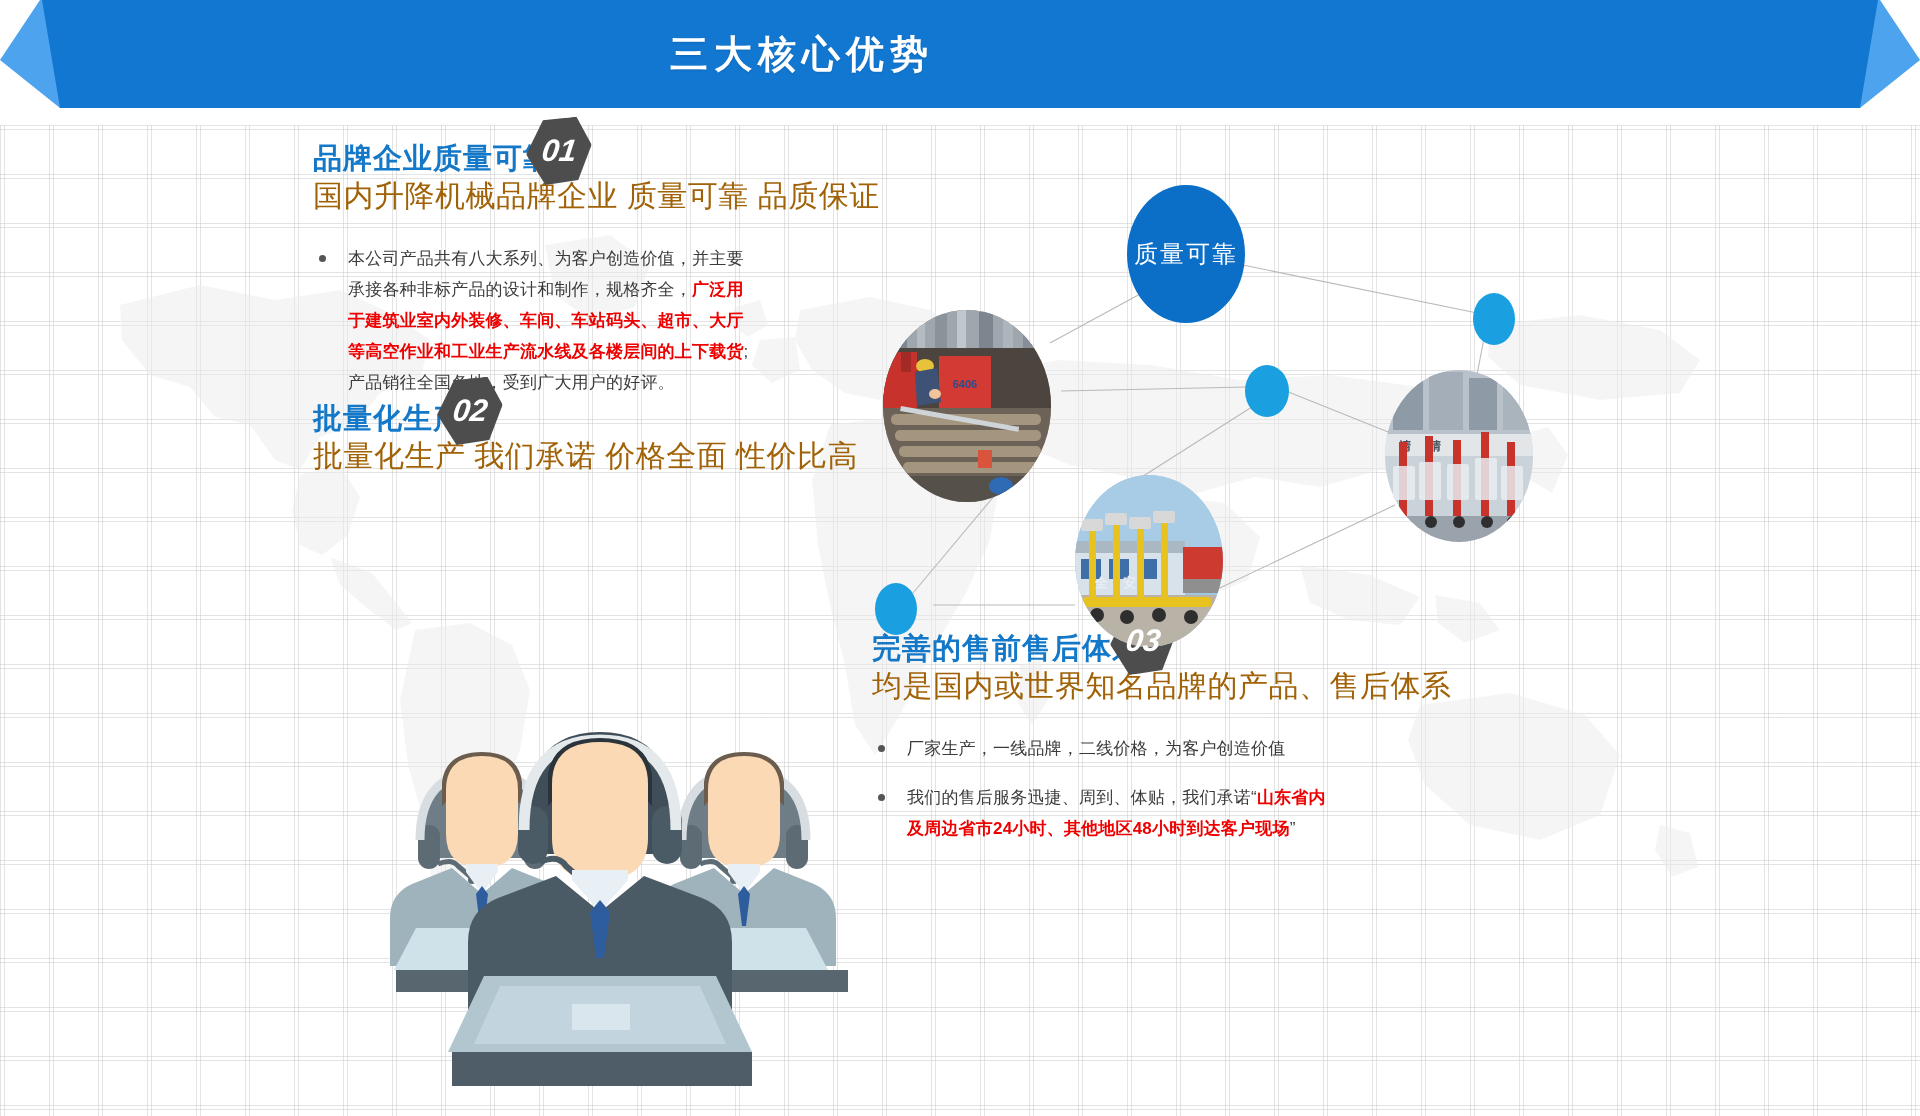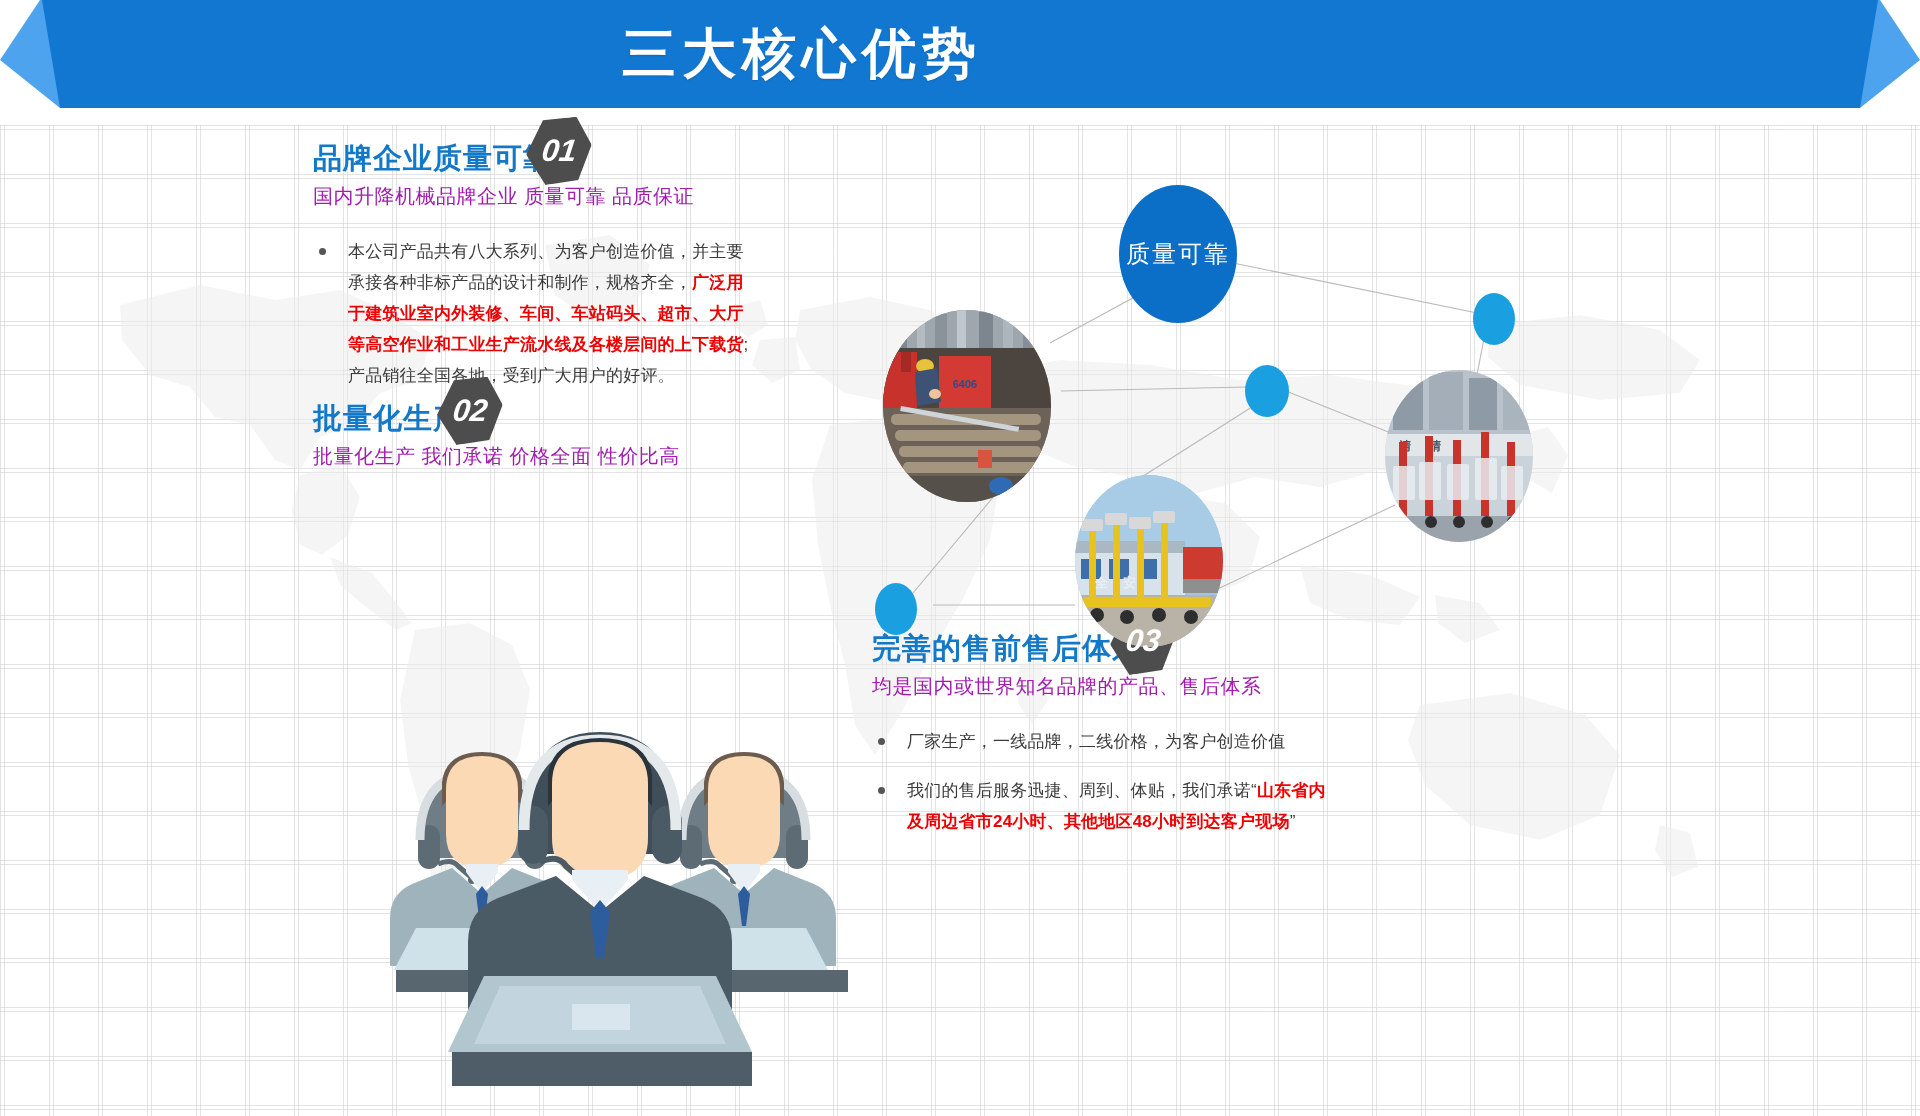--- a/index.html
+++ b/index.html
@@ -32,21 +32,21 @@
   #map-watermark svg{ width:100%; height:100%; }
 
   
   #banner{
     position:absolute; left:0; top:0; width:1920px; height:125px; z-index:5;
   }
   #banner svg{ display:block; width:1920px; height:125px; }
   #banner-title{
     position:absolute; left:0; top:0; width:1604px; height:108px;
     display:flex; align-items:center; justify-content:center;
-    color:#ffffff; font-size:54px; font-weight:bold; letter-spacing:6px;
+    color:#ffffff; font-size:38px; font-weight:bold; letter-spacing:6px;
     font-family:"Liberation Sans","DejaVu Sans",sans-serif;
     text-shadow:0 1px 2px rgba(0,0,0,.12);
   }
 
   
   #content{ position:absolute; left:0; top:0; width:1920px; height:1116px; z-index:10; }
 
   
   .feature{ position:absolute; }
   .feature-head{ position:relative; display:inline-block; }
@@ -60,21 +60,21 @@
     color:#ffffff; font-size:31px; font-weight:bold; font-style:italic;
     letter-spacing:0px;
   }
   .hex-badge .hex-shape{
     position:absolute; inset:0; background:#4d4d4d;
     clip-path:polygon(29% 2%, 80% 0%, 100% 44%, 76% 96%, 26% 100%, 0% 52%);
     transform:rotate(-4deg);
   }
   .hex-badge span{ position:relative; z-index:2; transform:skewX(-7deg); }
   .feature-sub{
-    color:#a21caf; font-size:20px; margin-top:7px; white-space:nowrap;
+    color:#a16207; font-size:30px; white-space:nowrap;
     letter-spacing:.5px;
   }
   .bullets{ margin-top:26px; list-style:none; }
   .bullets li{
     position:relative; padding-left:35px;
     font-size:17px; line-height:31px; color:#3b3b3b;
     margin-bottom:18px; letter-spacing:.2px;
   }
   .bullets li::before{
     content:""; position:absolute; left:6px; top:12px;
@@ -91,21 +91,21 @@
   #network .lines{ position:absolute; inset:0; }
 
   .photo-node{
     position:absolute; border-radius:50%; overflow:hidden;
   }
 
   .dot-node{
     position:absolute; border-radius:50%; background:#1a9fe0;
   }
   #big-bubble{
-    position:absolute; left:244px; top:10px; width:118px; height:138px;
+    position:absolute; left:252px; top:10px; width:118px; height:138px;
     border-radius:50%; background:#0b6fc8;
     display:flex; align-items:center; justify-content:center;
     color:#fff; font-size:24px; letter-spacing:2px; font-weight:400;
   }
 
   
   #photo-1{ left:8px; top:135px; width:168px; height:192px;text-align:right; }
   
   #photo-2{ left:200px; top:300px; width:148px; height:172px; }
   

